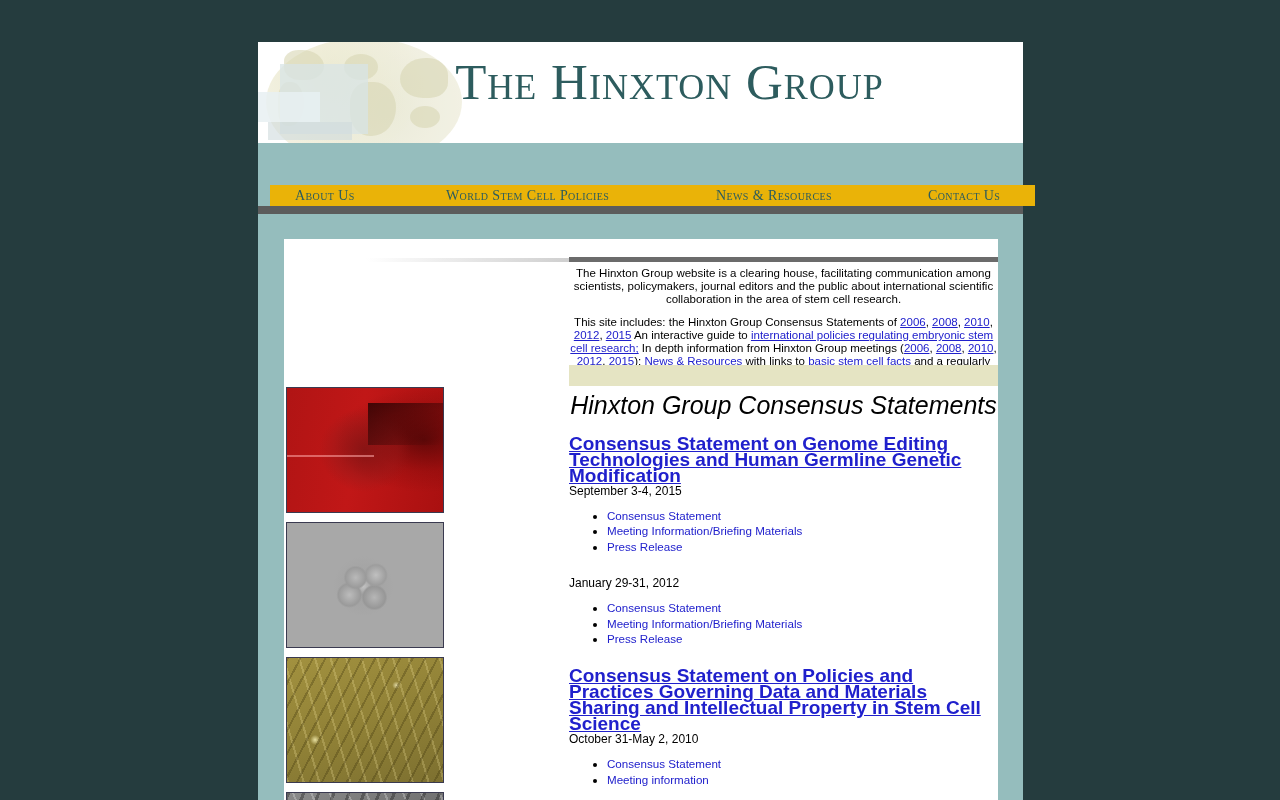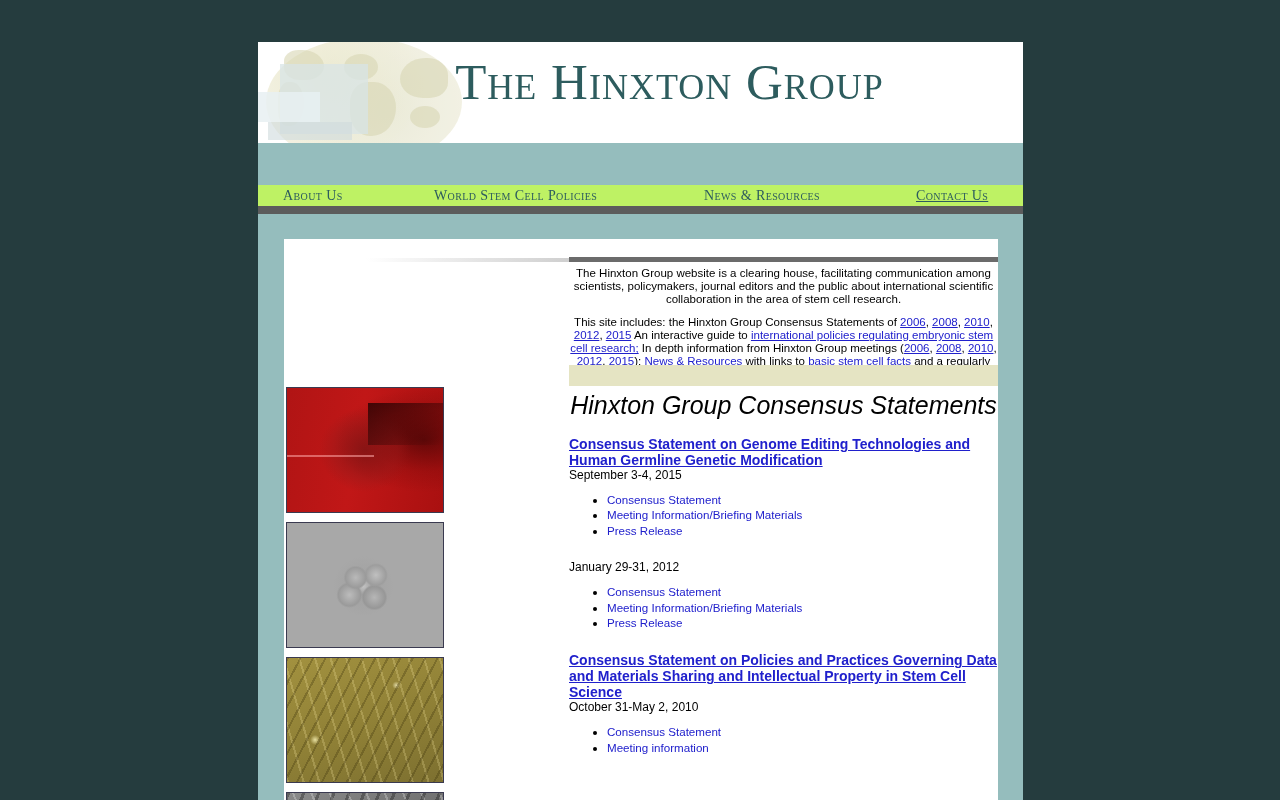--- a/index.html
+++ b/index.html
@@ -94,24 +94,24 @@
     line-height: 56px;
     letter-spacing: 1px;
     color: #2d5c5e;
     font-variant: small-caps;
     white-space: nowrap;
   }
 
   
   #nav {
     position: absolute;
-    left: 0; top: 143px;
+    left: 12px; top: 143px;
     width: 765px;
     height: 21px;
-    background: #bef264;
+    background: #eab308;
     z-index: 5;
   }
   #nav .navinner {
     position: relative;
     width: 765px;
     height: 21px;
   }
   .navitem {
     position: absolute;
     top: 2px;
@@ -262,21 +262,21 @@
     text-align: center;
     font-size: 25px;
     font-style: italic;
     color: #000;
     margin: 0 0 16px 0;
     font-weight: normal;
   }
   .stmt { margin-bottom: 9px; }
   .stmt-title {
     display: block;
-    font-size: 14px;
+    font-size: 19px;
     font-weight: bold;
     line-height: 16px;
     color: #2020cc;
     text-decoration: underline;
     cursor: pointer;
   }
   .stmt-date {
     font-size: 12px;
     color: #000;
     line-height: 15px;
@@ -319,21 +319,21 @@
       </div>
       <div id="banner-title">The Hinxton Group</div>
 
     </div>
 
     <div id="nav">
       <div class="navinner">
         <a class="navitem" style="left:25px;">About Us</a>
         <a class="navitem" style="left:176px;">World Stem Cell Policies</a>
         <a class="navitem" style="left:446px;">News &amp; Resources</a>
-        <a class="navitem" style="left:658px;text-decoration:underline;">Contact Us</a>
+        <a class="navitem" style="left:658px;">Contact Us</a>
       </div>
     </div>
     <div id="navbar-underline"></div>
 
     <div id="bodyarea">
       <div id="page">
 
         <div id="toprule"></div>
         <div id="righttoprule"></div>
 

